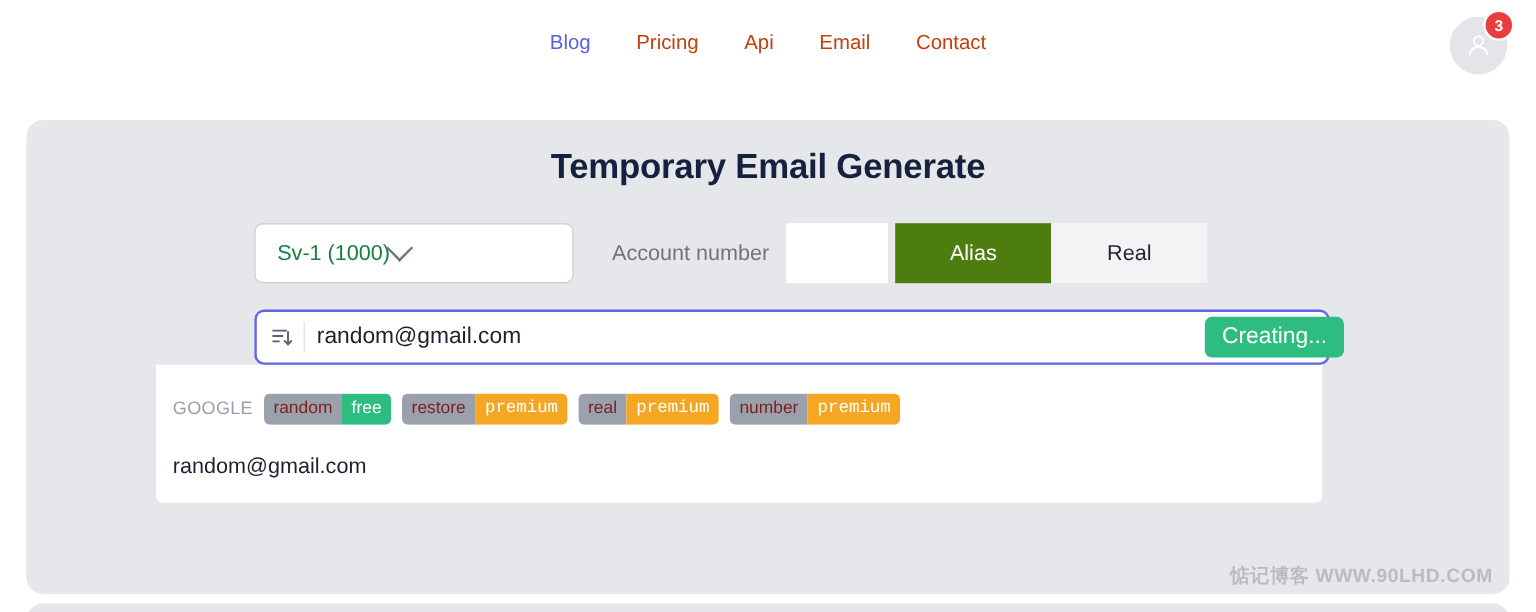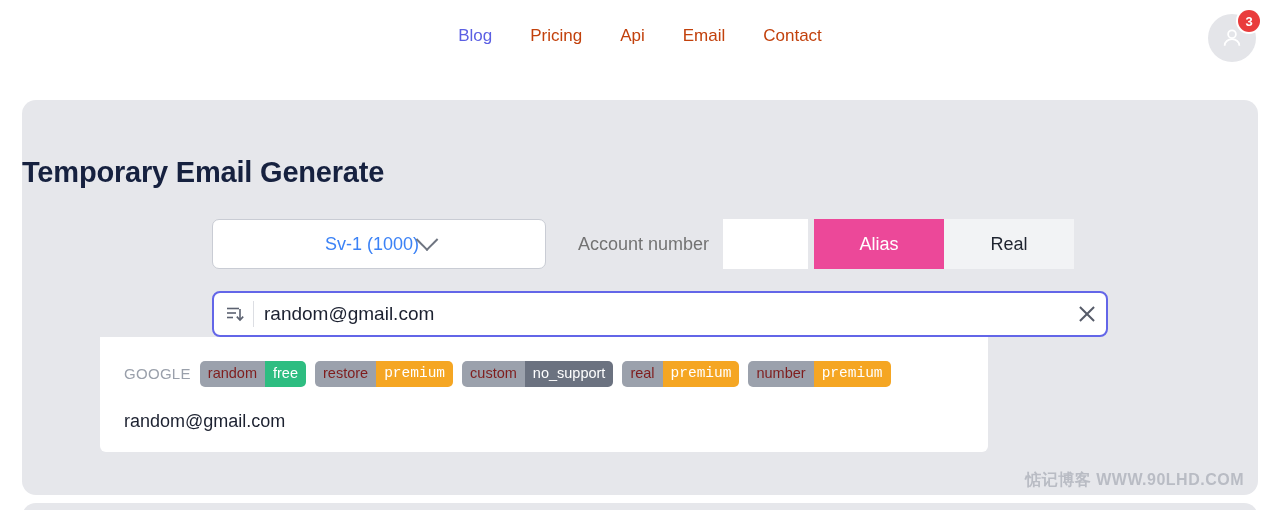--- a/index.html
+++ b/index.html
@@ -104,47 +104,47 @@
     position: absolute;
     left: 22px;
     top: 503px;
     width: 1236px;
     height: 30px;
     background: #e6e7eb;
     border-radius: 14px;
   }
 
   .page-title {
-    text-align: left;
+    text-align: center;
     font-size: 29px;
     font-weight: 700;
     color: #16213f;
-    margin-top: 56px;
+    margin-top: 23px;
     letter-spacing: -0.2px;
   }
 
   
   .controls {
     display: flex;
     align-items: stretch;
     margin: 30px 0 0 190px;
     height: 50px;
   }
 
   .server-select {
-    width: 334px;
+    width: 266px;
     background: #ffffff;
     border: 1px solid #c9ccd4;
     border-radius: 7px;
     display: flex;
     align-items: center;
-    justify-content: center;
+    justify-content: flex-start;
     padding: 0 16px 0 18px;
     font-size: 18px;
-    color: #3b82f6;
+    color: #15803d;
     cursor: pointer;
   }
 
   .chev {
     width: 16px;
     height: 16px;
     border-right: 2px solid #6e7480;
     border-bottom: 2px solid #6e7480;
     transform: rotate(45deg) translate(-3px, -3px);
   }
@@ -177,21 +177,21 @@
   .seg-btn {
     width: 130px;
     display: flex;
     align-items: center;
     justify-content: center;
     font-size: 18px;
     cursor: pointer;
     user-select: none;
   }
 
-  .seg-btn.active { background: #ec4899; color: #ffffff; }
+  .seg-btn.active { background: #4d7c0f; color: #ffffff; }
   .seg-btn.inactive { background: #f2f3f5; color: #1f2430; }
 
   
   .email-row {
     position: relative;
     margin: 22px 0 0 190px;
     width: 896px;
     height: 46px;
     background: #ffffff;
     border: 2px solid #6366e8;
@@ -252,25 +252,25 @@
     border: none;
     border-radius: 6px;
     display: flex;
     align-items: center;
     cursor: pointer;
     font-family: "Liberation Sans", sans-serif;
   }
 
   
   .panel {
-    margin: 0 0 0 78px;
-    width: 888px;
+    margin: 0 0 0 108px;
+    width: 972px;
     background: #ffffff;
     border-radius: 0 0 6px 6px;
-    padding: 24px 0 20px 24px;
+    padding: 24px 0 20px 14px;
   }
 
   .tags {
     display: flex;
     align-items: center;
     gap: 9px;
     flex-wrap: wrap;
   }
 
   .tag-plain {
@@ -372,40 +372,37 @@
       <svg width="20" height="20" viewBox="0 0 20 20">
         <line x1="2" y1="4.5" x2="14" y2="4.5" stroke="#5b6170" stroke-width="1.6"></line>
         <line x1="2" y1="9" x2="11" y2="9" stroke="#5b6170" stroke-width="1.6"></line>
         <line x1="2" y1="13.5" x2="8" y2="13.5" stroke="#5b6170" stroke-width="1.6"></line>
         <line x1="15" y1="5" x2="15" y2="16" stroke="#5b6170" stroke-width="1.6"></line>
         <path d="M11.8 12.6 L15 16 L18.2 12.6" fill="none" stroke="#5b6170" stroke-width="1.6"></path>
       </svg>
     </div>
     <div class="email-text">random@gmail.com</div>
     <div class="clear-icon"></div>
+    <button class="creating-btn">Creating...</button>
   </div>
 
   <div class="panel">
     <div class="tags">
       <span class="tag-plain">GOOGLE</span>
 
       <span class="tag">
         <span class="k">random</span>
         <span class="v v-free">free</span>
       </span>
 
       <span class="tag">
         <span class="k">restore</span>
         <span class="v v-premium">premium</span>
       </span>
 
-      <span class="tag">
-        <span class="k">custom</span>
-        <span class="v v-no_support">no_support</span>
-      </span>
 
       <span class="tag">
         <span class="k">real</span>
         <span class="v v-premium">premium</span>
       </span>
 
       <span class="tag">
         <span class="k">number</span>
         <span class="v v-premium">premium</span>
       </span>

